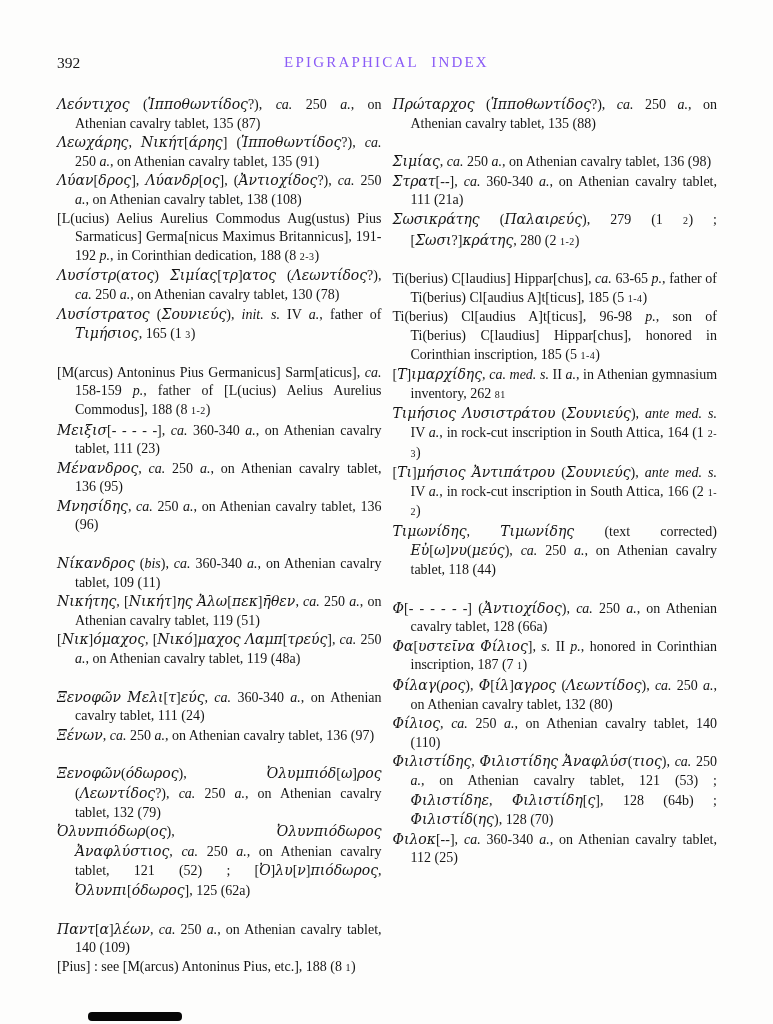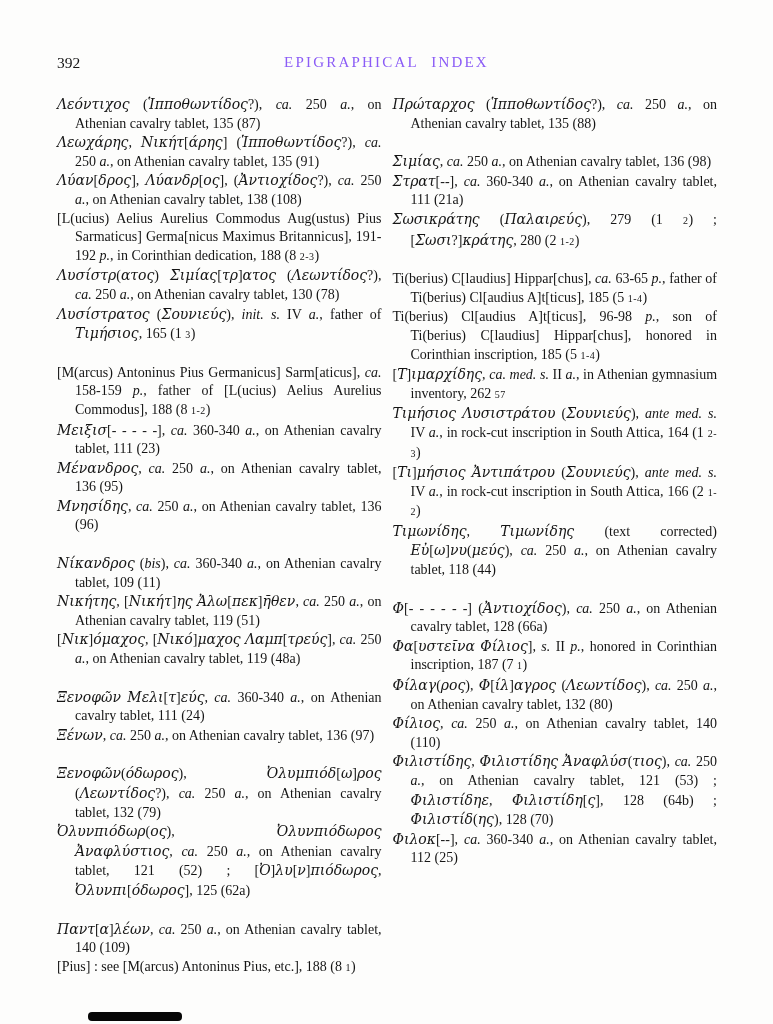--- a/index.html
+++ b/index.html
@@ -81,21 +81,21 @@
           <div class="entry"><span class="gk">Πρώταρχος</span> (<span class="gk">Ἱπποθωντίδος</span>?), <i>ca.</i> 250 <i>a.</i>, on Athenian cavalry tablet, 135 (88)</div>
         </div>
         <div class="group">
           <div class="entry"><span class="gk">Σιμίας</span>, <i>ca.</i> 250 <i>a.</i>, on Athenian cavalry tablet, 136 (98)</div>
           <div class="entry"><span class="gk">Στρατ</span>[--], <i>ca.</i> 360-340 <i>a.</i>, on Athenian cavalry tablet, 111 (21a)</div>
           <div class="entry"><span class="gk">Σωσικράτης</span> (<span class="gk">Παλαιρεύς</span>), 279 (1&nbsp;<span class="ln">2</span>) ; [<span class="gk">Σωσι</span>?]<span class="gk">κράτης</span>, 280 (2&nbsp;<span class="ln">1-2</span>)</div>
         </div>
         <div class="group">
           <div class="entry">Ti(berius) C[laudius] Hippar[chus], <i>ca.</i> 63-65 <i>p.</i>, father of Ti(berius) Cl[audius A]t[ticus], 185 (5&nbsp;<span class="ln">1-4</span>)</div>
           <div class="entry">Ti(berius) Cl[audius A]t[ticus], 96-98 <i>p.</i>, son of Ti(berius) C[laudius] Hippar[chus], honored in Corinthian inscription, 185 (5&nbsp;<span class="ln">1-4</span>)</div>
-          <div class="entry">[<span class="gk">Τ</span>]<span class="gk">ιμαρχίδης</span>, <i>ca.</i> <i>med.</i> <i>s.</i> II <i>a.</i>, in Athenian gymnasium inventory, 262&nbsp;<span class="ln">57</span></div>
+          <div class="entry">[<span class="gk">Τ</span>]<span class="gk">ιμαρχίδης</span>, <i>ca.</i> <i>med.</i> <i>s.</i> II <i>a.</i>, in Athenian gymnasium inventory, 262&nbsp;<span class="ln">81</span></div>
           <div class="entry"><span class="gk">Τιμήσιος</span> <span class="gk">Λυσιστράτου</span> (<span class="gk">Σουνιεύς</span>), <i>ante</i> <i>med.</i> <i>s.</i> IV <i>a.</i>, in rock-cut inscription in South Attica, 164 (1&nbsp;<span class="ln">2-3</span>)</div>
           <div class="entry">[<span class="gk">Τι</span>]<span class="gk">μήσιος</span> <span class="gk">Ἀντιπάτρου</span> (<span class="gk">Σουνιεύς</span>), <i>ante</i> <i>med.</i> <i>s.</i> IV <i>a.</i>, in rock-cut inscription in South Attica, 166 (2&nbsp;<span class="ln">1-2</span>)</div>
           <div class="entry"><span class="gk">Τιμωνίδης</span>, <span class="gk">Τιμωνίδης</span> (text corrected) <span class="gk">Εὐ</span>[<span class="gk">ω</span>]<span class="gk">νυ</span>(<span class="gk">μεύς</span>), <i>ca.</i> 250 <i>a.</i>, on Athenian cavalry tablet, 118 (44)</div>
         </div>
         <div class="group">
           <div class="entry"><span class="gk">Φ</span>[- - - - - -] (<span class="gk">Ἀντιοχίδος</span>), <i>ca.</i> 250 <i>a.</i>, on Athenian cavalry tablet, 128 (66a)</div>
           <div class="entry"><span class="gk">Φα</span>[<span class="gk">υστεῖνα</span> <span class="gk">Φίλιος</span>], <i>s.</i> II <i>p.</i>, honored in Corinthian inscription, 187 (7&nbsp;<span class="ln">1</span>)</div>
           <div class="entry"><span class="gk">Φίλαγ</span>(<span class="gk">ρος</span>), <span class="gk">Φ</span>[<span class="gk">ίλ</span>]<span class="gk">αγρος</span> (<span class="gk">Λεωντίδος</span>), <i>ca.</i> 250 <i>a.</i>, on Athenian cavalry tablet, 132 (80)</div>
           <div class="entry"><span class="gk">Φίλιος</span>, <i>ca.</i> 250 <i>a.</i>, on Athenian cavalry tablet, 140 (110)</div>
           <div class="entry"><span class="gk">Φιλιστίδης</span>, <span class="gk">Φιλιστίδης</span> <span class="gk">Ἀναφλύσ</span>(<span class="gk">τιος</span>), <i>ca.</i> 250 <i>a.</i>, on Athenian cavalry tablet, 121 (53) ; <span class="gk">Φιλιστίδηε</span>, <span class="gk">Φιλιστίδη</span>[<span class="gk">ς</span>], 128 (64b) ; <span class="gk">Φιλιστίδ</span>(<span class="gk">ης</span>), 128 (70)</div>

